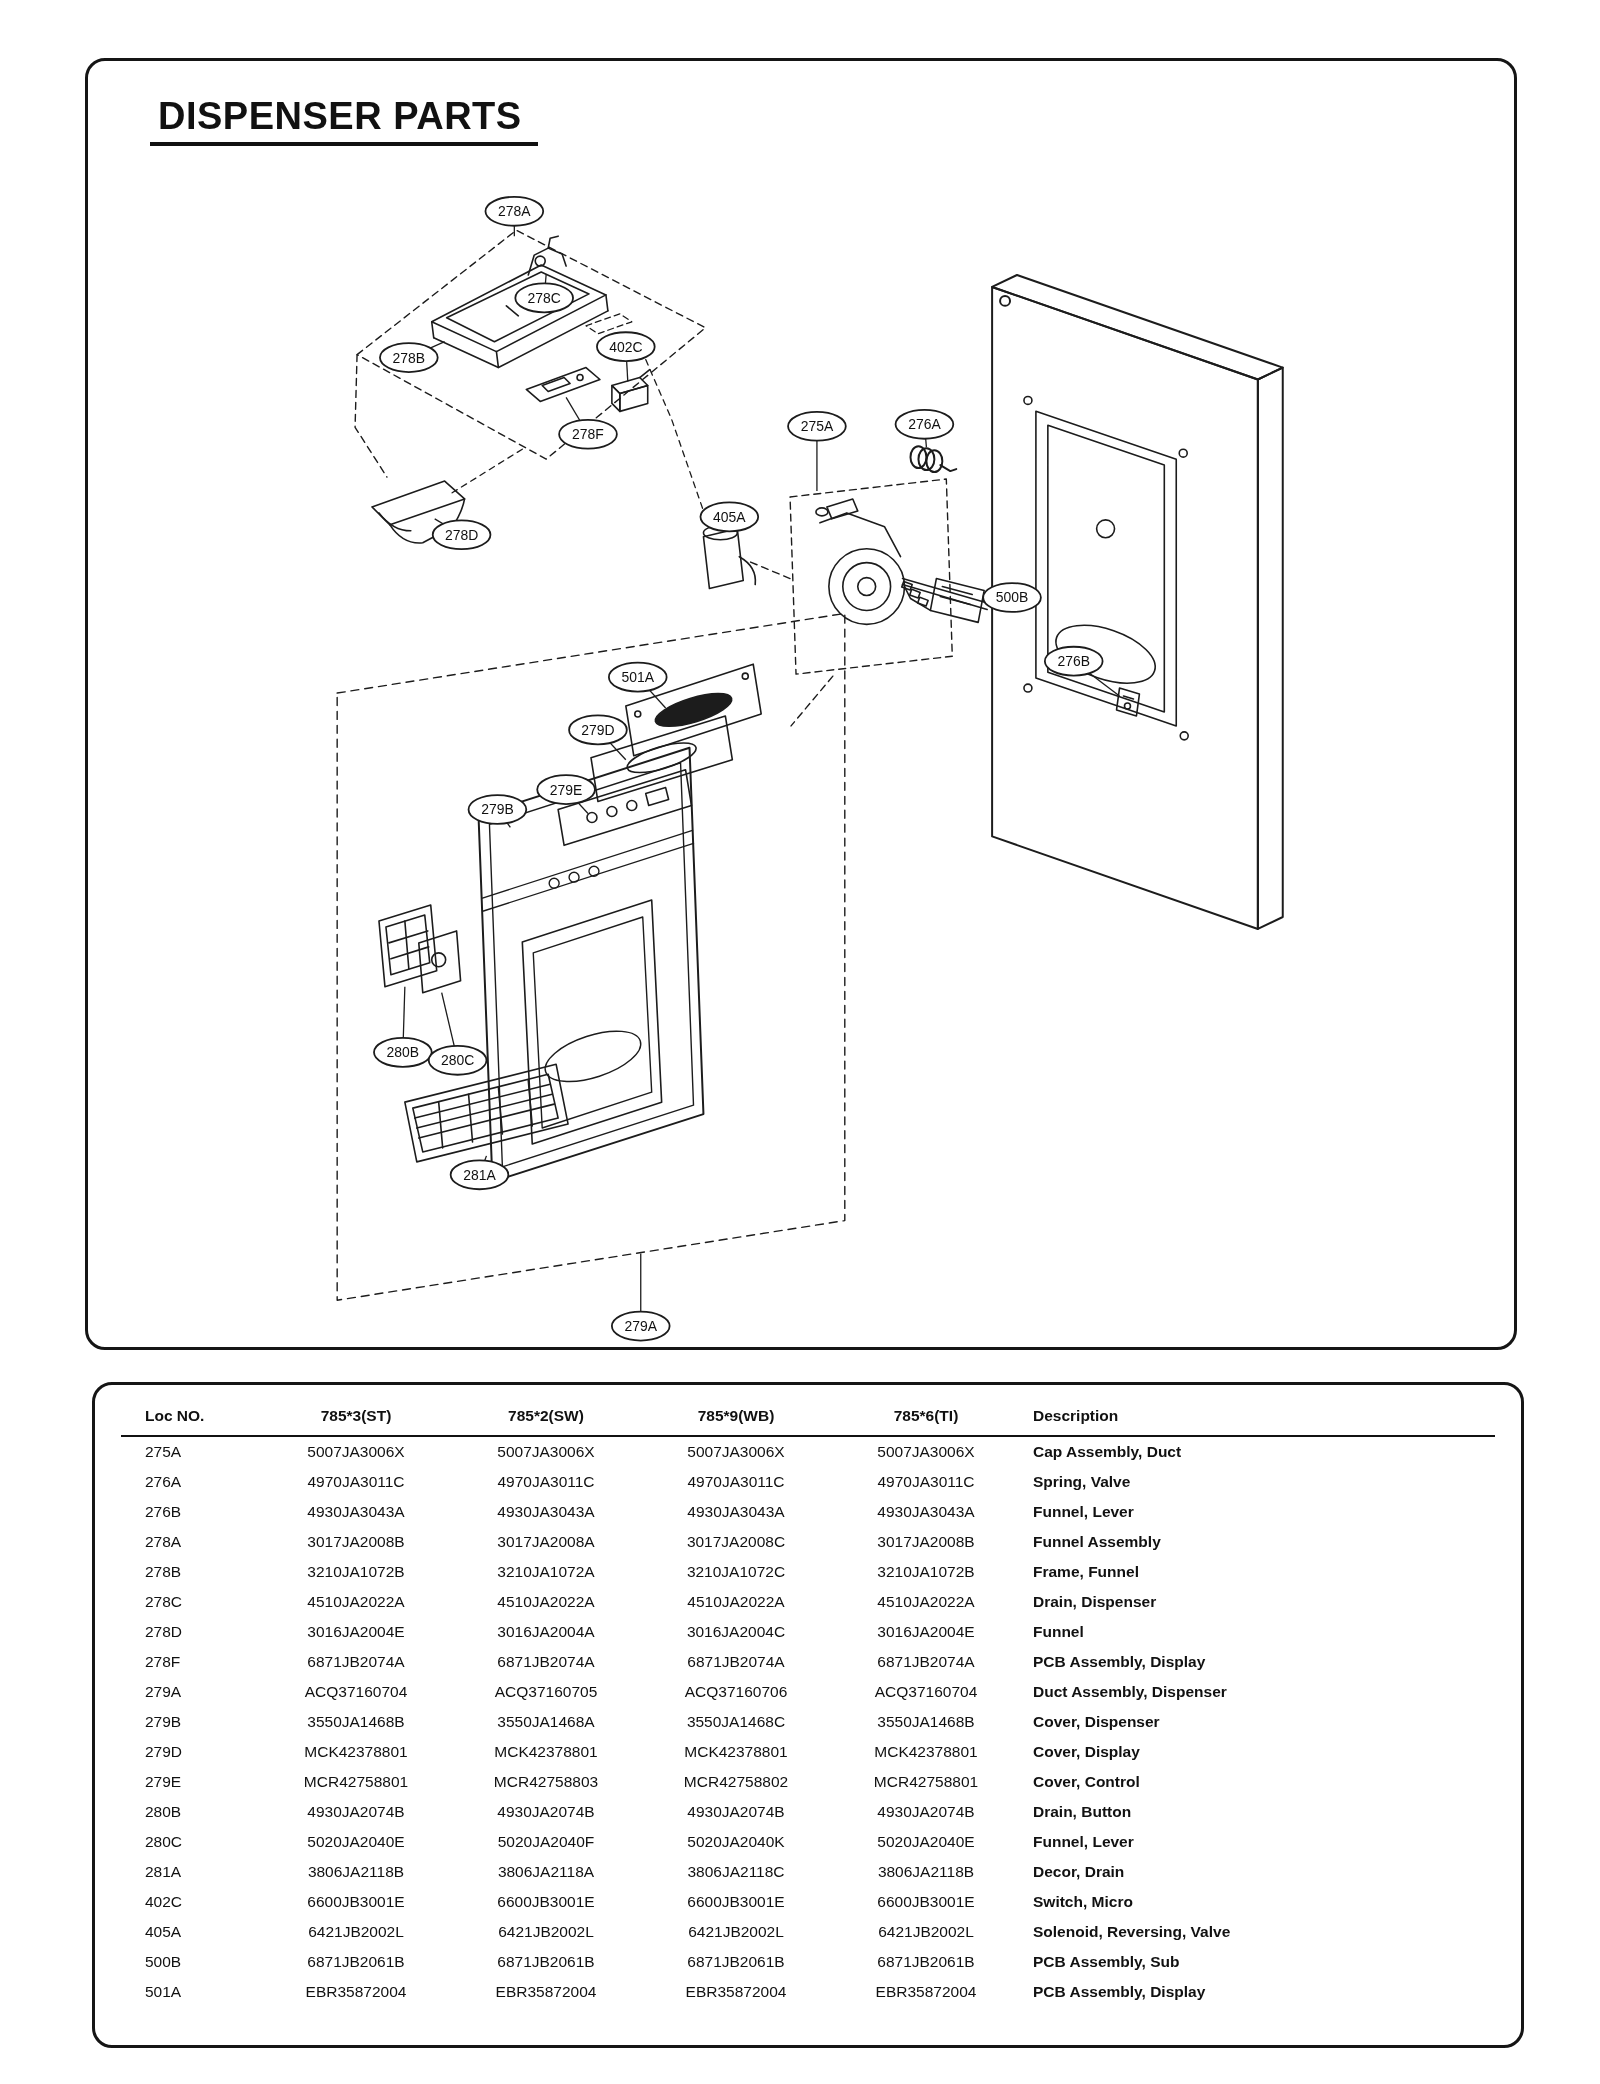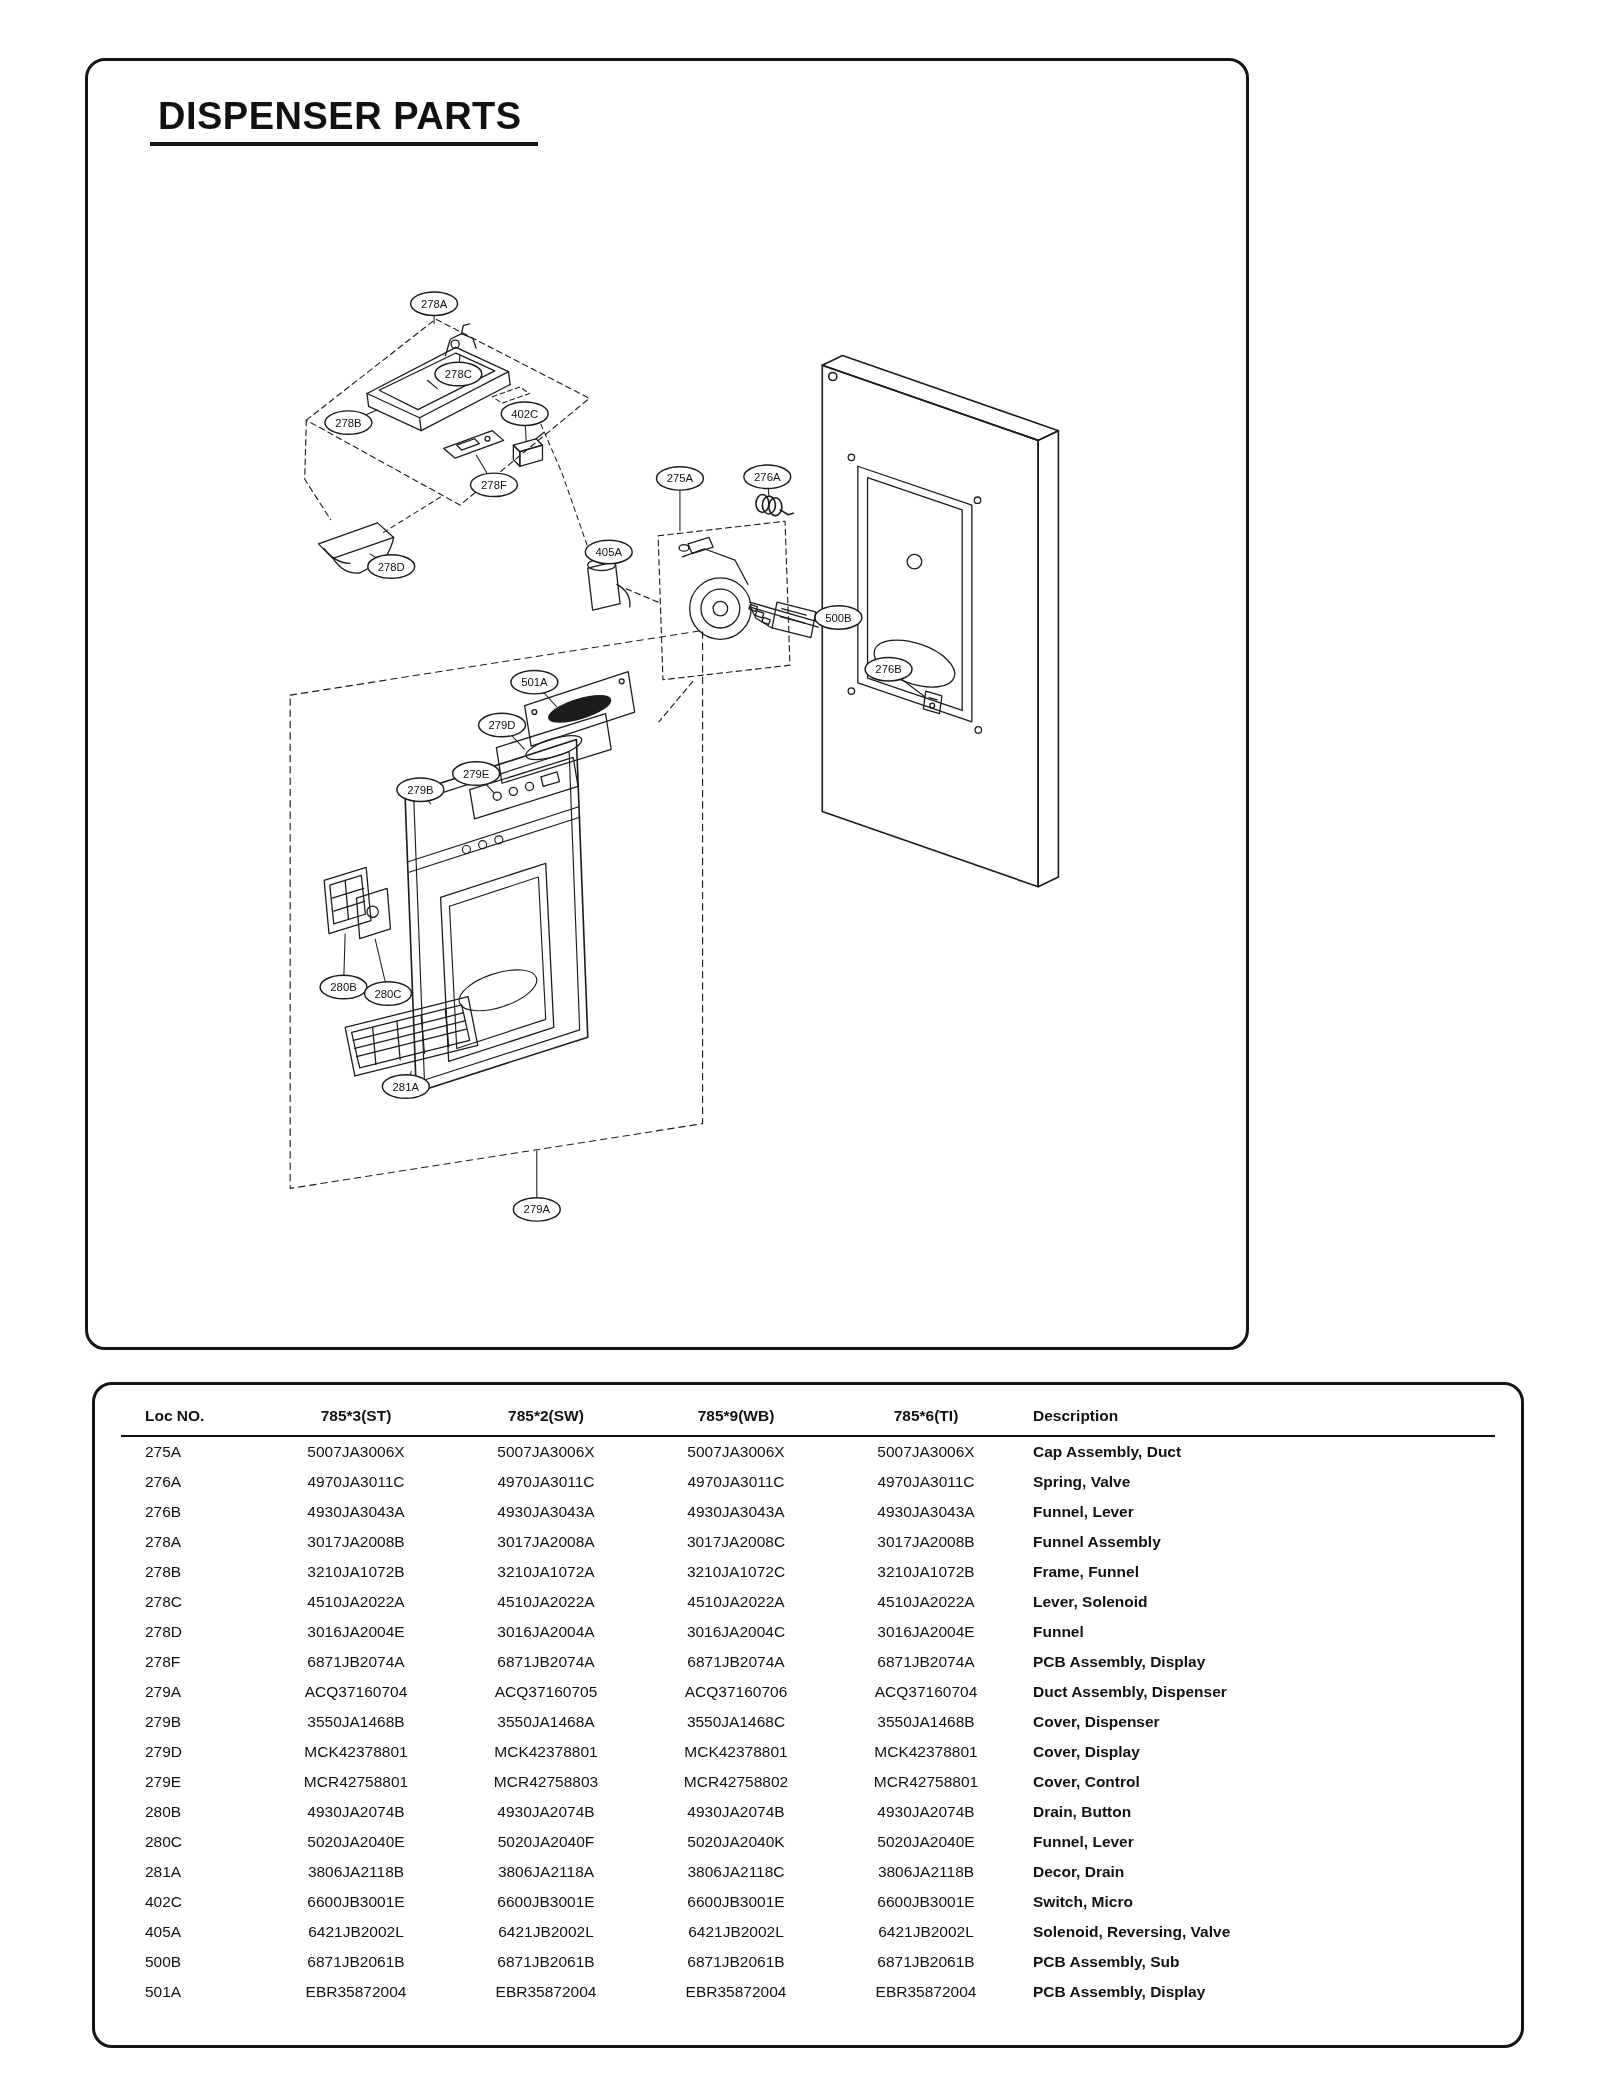--- a/index.html
+++ b/index.html
@@ -1,21 +1,21 @@
 <!DOCTYPE html>
 <html><head>
 <meta charset="utf-8">
 <style>
   * { margin:0; padding:0; box-sizing:border-box; }
   html,body { width:1600px; height:2084px; background:#ffffff;
               font-family:"Liberation Sans", sans-serif; color:#111; }
   .page { position:relative; width:1600px; height:2084px; background:#fff; overflow:hidden; }
 
   .panel { position:absolute; border:3.5px solid #151515; border-radius:20px; background:#fff; }
-  .diagram-panel { left:85px; top:58px; width:1164px; height:1292px; }
+  .diagram-panel { left:85px; top:58px; width:1432px; height:1292px; }
   .table-panel   { left:85px; top:1382px; width:1432px; height:666px; padding:16px 26px 10px 26px;margin-left:7px; }
 
   .page-title { position:absolute; left:62px; top:34px; font-size:38px; font-weight:800;
                 letter-spacing:.5px; border-bottom:4px solid #111; padding:0 16px 4px 8px;
                 font-family:"Liberation Sans", sans-serif; white-space:nowrap; }
 
   #diagram-svg { position:absolute; left:0; top:0; width:100%; height:100%; }
 
   #callout-lines line { stroke:#1c1c1c; stroke-width:1.3; }
   #callout-labels ellipse { fill:#ffffff; stroke:#1c1c1c; stroke-width:1.8; }
@@ -377,21 +377,21 @@
             <td class="col-part">3210JA1072C</td>
             <td class="col-part">3210JA1072B</td>
             <td class="col-desc">Frame, Funnel</td>
           </tr>
           <tr>
             <td class="col-loc">278C</td>
             <td class="col-part">4510JA2022A</td>
             <td class="col-part">4510JA2022A</td>
             <td class="col-part">4510JA2022A</td>
             <td class="col-part">4510JA2022A</td>
-            <td class="col-desc">Lever, Solenoid</td>
+            <td class="col-desc">Drain, Dispenser</td>
           </tr>
           <tr>
             <td class="col-loc">278D</td>
             <td class="col-part">3016JA2004E</td>
             <td class="col-part">3016JA2004A</td>
             <td class="col-part">3016JA2004C</td>
             <td class="col-part">3016JA2004E</td>
             <td class="col-desc">Funnel</td>
           </tr>
           <tr>

